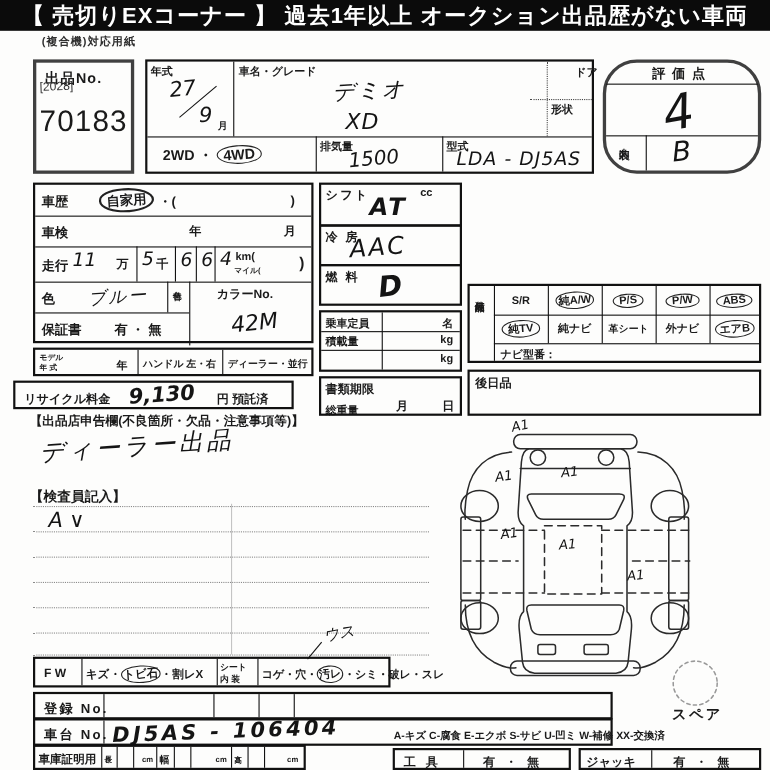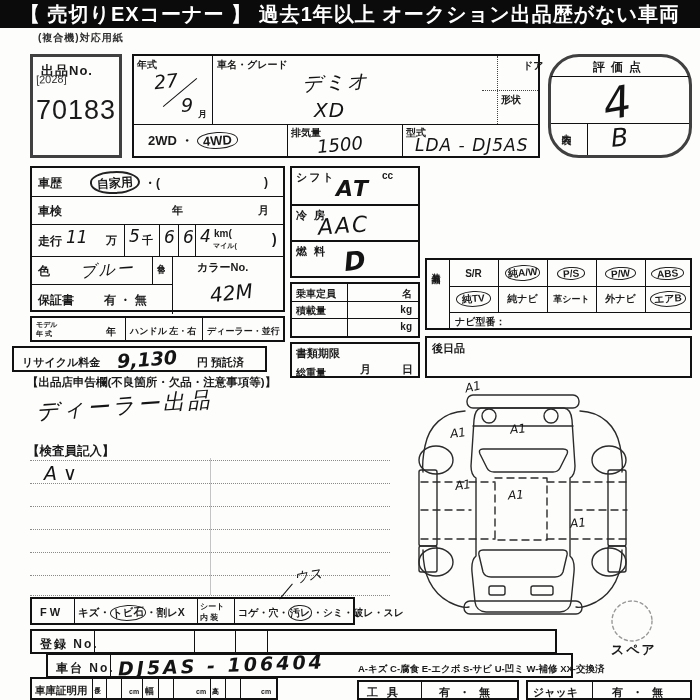--- a/index.html
+++ b/index.html
@@ -249,21 +249,21 @@
   </div>
 
   <div class="abs bx" style="left:30px;top:629px;width:527px;height:25px;">
     <span class="abs lbl12" style="left:8px;top:5px;letter-spacing:2px;">登録 No.</span>
     <div class="abs vline" style="left:62px;top:0;height:21px;"></div>
     <div class="abs vline" style="left:162px;top:0;height:21px;"></div>
     <div class="abs vline" style="left:203px;top:0;height:21px;"></div>
     <div class="abs vline" style="left:235px;top:0;height:21px;"></div>
   </div>
 
-  <div class="abs bx" style="left:30px;top:653px;width:527px;height:25px;margin-left:16px;">
+  <div class="abs bx" style="left:30px;top:653px;width:527px;height:25px;">
     <span class="abs lbl12" style="left:8px;top:5px;letter-spacing:2px;">車台 No.</span>
     <div class="abs vline" style="left:62px;top:0;height:21px;"></div>
     <span class="abs hw" style="left:70px;top:-1px;font-size:19px;font-weight:700;letter-spacing:3px;transform:rotate(-2deg);">DJ5AS - 106404</span>
   </div>
 
   <div class="abs bx" style="left:30px;top:677px;width:248px;height:23px;">
     <span class="abs" style="left:3px;top:5px;font-size:10.5px;font-weight:700;">車庫証明用</span>
     <div class="abs vline" style="left:60px;top:0;height:19px;"></div>
     <span class="abs vert" style="left:62px;top:2px;font-size:7px;font-weight:600;line-height:1;">長さ</span>
     <div class="abs vline" style="left:74px;top:0;height:19px;"></div>

